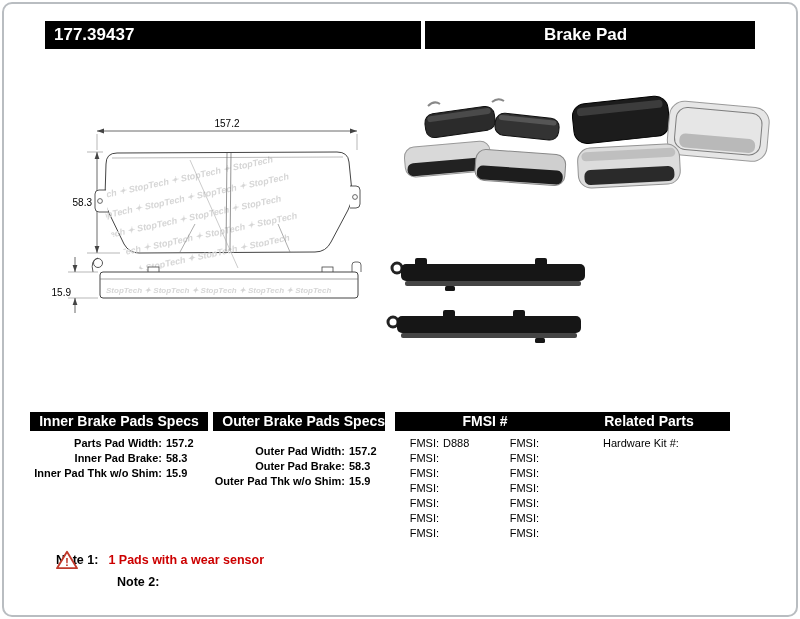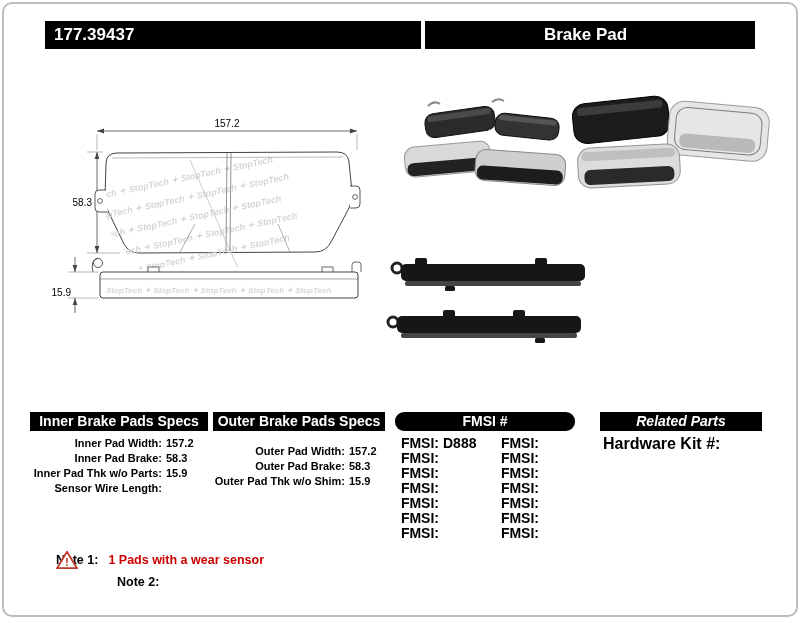--- a/index.html
+++ b/index.html
@@ -15,40 +15,40 @@
   
   .bar { position:absolute; top:21px; height:28px; background:#000; color:#fff;
          font-weight:bold; font-size:17px; line-height:28px; box-sizing:border-box; }
   .bar-left  { left:45px;  width:376px; padding-left:9px; }
   .bar-right { left:425px; width:330px; text-align:center; padding-right:9px; }
 
   
   .thead { position:absolute; top:412px; height:19px; background:#000; color:#fff;
            font-weight:bold; font-size:14px; line-height:19px; text-align:center; }
   .th-inner   { left:30px;  width:178px; }
-  .th-outer   { left:213px; width:172px; }
-  .th-fmsi    { left:395px; width:180px;border-radius:9px; }
-  .th-related { left:600px; width:162px;font-style:italic; }
+  .th-outer   { left:213px; width:172px;text-align:right; }
+  .th-fmsi    { left:395px; width:180px; }
+  .th-related { left:568px; width:162px; }
 
   .spec-col { position:absolute; top:436px; }
   .col-inner { left:30px;  width:178px; }
   .col-outer { left:213px; width:172px;margin-top:8px; }
   .col-fmsi  { left:395px; width:200px; }
   .col-rel   { left:600px; width:170px; }
 
   .spec-row { display:flex; height:15px; line-height:15px; font-size:11px; font-weight:bold; }
   .spec-row .lbl { width:132px; text-align:right; white-space:nowrap; }
   .spec-row .val { padding-left:4px; white-space:nowrap; }
 
-  .fmsi-row  { display:flex; height:15px; line-height:15px; font-size:14px; font-weight:bold; }
+  .fmsi-row  { display:flex; height:15px; line-height:15px; font-size:11px; font-weight:normal; }
   .fmsi-cell { display:flex; width:100px; }
   .fmsi-cell .lbl2 { width:44px; text-align:right; white-space:nowrap; }
   .fmsi-cell .val  { padding-left:4px; white-space:nowrap; }
 
-  .rel-row { display:flex; height:15px; line-height:15px; font-size:16px; font-weight:bold; padding-left:3px; }
+  .rel-row { display:flex; height:15px; line-height:15px; font-size:11px; font-weight:normal; padding-left:3px; }
   .rel-row .val { padding-left:4px; }
 
   
   .notes { position:absolute; left:56px; top:549px; font-size:12.5px; font-weight:bold; }
   .note-line { display:flex; align-items:center; height:21px; }
   .warn-icon { width:22px; height:20px; margin-right:15px; flex:0 0 auto; }
   .note-red { color:#cc0000; margin-left:10px; }
   .note-line2 { margin-left:37px; margin-top:2px; height:20px; line-height:20px;padding-left:24px; }
 
   svg { position:absolute; }
@@ -201,34 +201,30 @@
   </g>
 </svg>
 
 <div class="thead th-inner">Inner Brake Pads Specs</div>
 <div class="thead th-outer">Outer Brake Pads Specs</div>
 <div class="thead th-fmsi">FMSI #</div>
 <div class="thead th-related">Related Parts</div>
 
 <div class="spec-col col-inner">
   <div class="spec-row">
-    <span class="lbl">Inner Pad Width:</span>
+    <span class="lbl">Parts Pad Width:</span>
     <span class="val">157.2</span>
   </div>
   <div class="spec-row">
     <span class="lbl">Inner Pad Brake:</span>
     <span class="val">58.3</span>
   </div>
   <div class="spec-row">
-    <span class="lbl">Inner Pad Thk w/o Parts:</span>
+    <span class="lbl">Inner Pad Thk w/o Shim:</span>
     <span class="val">15.9</span>
-  </div>
-  <div class="spec-row">
-    <span class="lbl">Sensor Wire Length:</span>
-    <span class="val"></span>
   </div>
 </div>
 
 <div class="spec-col col-outer">
   <div class="spec-row">
     <span class="lbl">Outer Pad Width:</span>
     <span class="val">157.2</span>
   </div>
   <div class="spec-row">
     <span class="lbl">Outer Pad Brake:</span>

